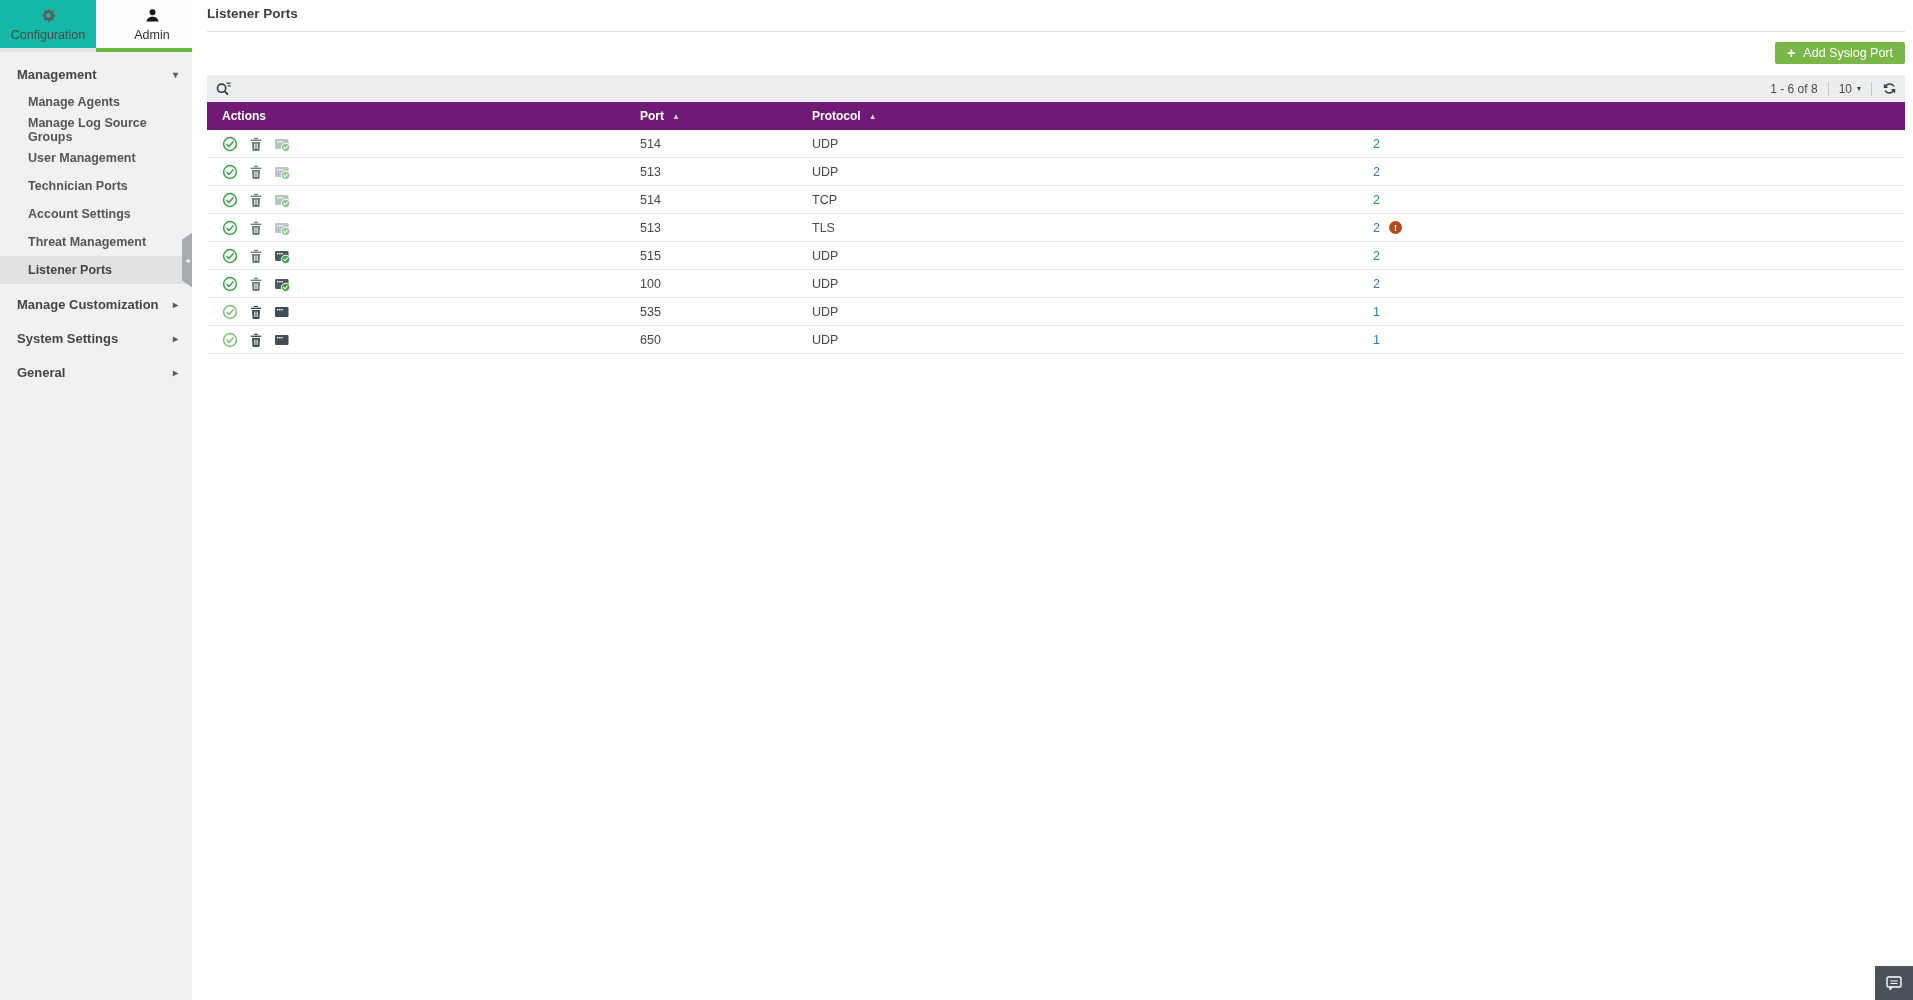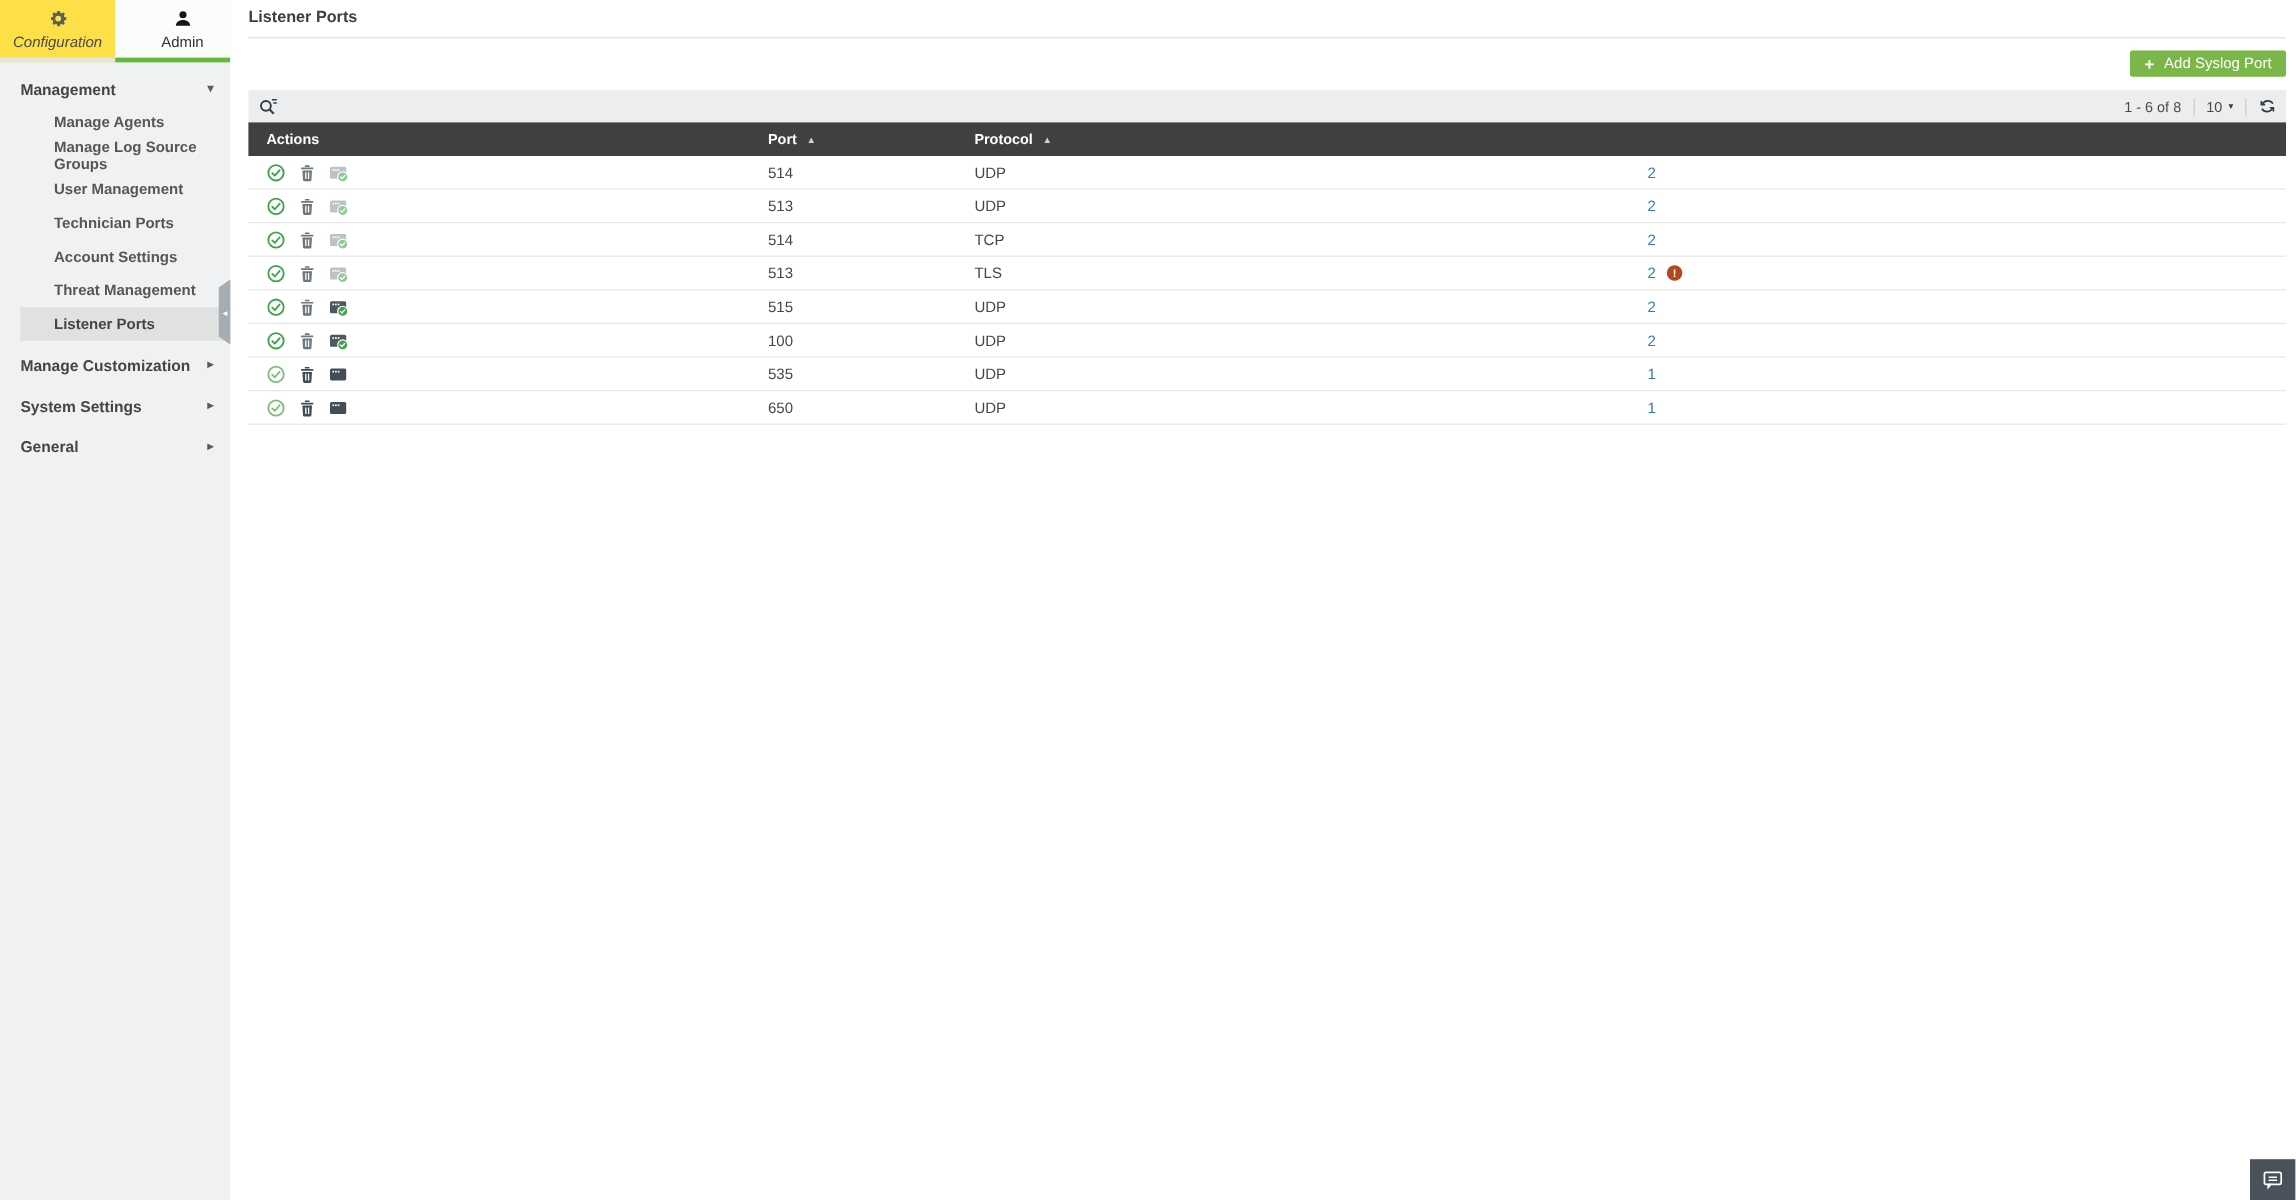--- a/index.html
+++ b/index.html
@@ -6,32 +6,32 @@
   html,body { width:1913px; height:1000px; overflow:hidden; background:#fff;
               font-family:"Liberation Sans", sans-serif; }
   .app { position:relative; width:1913px; height:1000px; }
 
   
   .sidebar { position:absolute; left:0; top:0; width:192px; height:1000px; background:#f0f1f2; }
   .tabs { display:flex; height:52px; }
   .tab { width:96px; height:52px; display:flex; flex-direction:column; align-items:center;
          justify-content:center; gap:4px; font-size:12.5px; color:#4a4a4a; cursor:pointer;
          border-bottom:4px solid transparent; }
-  .tab.config { background:#fde047; border-bottom-color:#e3e4e4;font-style:italic; }
+  .tab.config { background:#14b8a6; border-bottom-color:#e3e4e4; }
   .tab.admin  { background:#fbfcfc; border-bottom-color:#66b73c; color:#333;padding-left:16px; }
   .tab svg { width:17px; height:17px; }
   .tab.config svg { fill:#5d5d5d; }
   .tab.admin  svg { fill:#161616; }
 
   .nav { padding-top:8px;font-weight:bold; }
   .nav-section { height:28px; display:flex; align-items:center; justify-content:space-between;
                  padding:0 14px 0 17px; font-size:13px; color:#454545; cursor:pointer; }
   .caret { font-size:10px; color:#5c5c5c; }
   .nav-item { height:28px; display:flex; align-items:center; padding-left:28px;
-              font-size:12.5px; color:#565656; cursor:pointer;margin-left:17px; }
+              font-size:12.5px; color:#565656; cursor:pointer; }
   .nav-item.selected { background:#e0e1e1; color:#454545; }
   .nav-gap { height:6px; }
 
   .collapse-handle { position:absolute; left:182px; top:232px; width:11px; height:56px;
                      background:#a6acb0; color:#fff; font-size:8px; display:flex;
                      align-items:center; justify-content:center; cursor:pointer;
                      clip-path:polygon(100% 0, 100% 100%, 0 86%, 0 14%); }
 
   
   .main { position:absolute; left:192px; top:0; right:0; bottom:0; background:#fff; }
@@ -46,21 +46,21 @@
   .list-bar { position:absolute; left:15px; right:8px; top:75px; height:27px; background:#ecedee;
               display:flex; align-items:center; }
   .search-ic { margin-left:7px; width:18px; height:18px; color:#343b40; cursor:pointer; }
   .list-right { margin-left:auto; display:flex; align-items:center; font-size:12px; color:#4b4b4b;
                 padding-right:8px; }
   .vsep { width:1px; height:14px; background:#c7cacb; margin:0 10px; }
   .page-size { display:flex; align-items:center; gap:5px; cursor:pointer; }
   .page-size .caret { font-size:8px; color:#3c3c3c; }
   .refresh-ic { width:15px; height:15px; color:#343b40; cursor:pointer; }
 
-  .grid-header { position:absolute; left:15px; right:8px; top:102px; height:28px; background:#404040;
+  .grid-header { position:absolute; left:15px; right:8px; top:102px; height:28px; background:#701a75;
                  color:#fff; display:flex; align-items:center; font-size:12px; font-weight:bold; }
   .c-actions  { width:418px; padding-left:15px; }
   .c-port     { width:172px; padding-left:15px; }
   .c-protocol { width:561px; padding-left:15px; }
   .c-agent    { flex:1;      padding-left:15px; }
   .hcell { display:flex; align-items:center; }
   .sort { margin-left:8px; font-size:8px; color:#ccd2d5; }
 
   .grid-body { position:absolute; left:15px; right:8px; top:130px; }
   .row { height:28px; display:flex; align-items:center; border-bottom:1px solid #e5e7e7;

